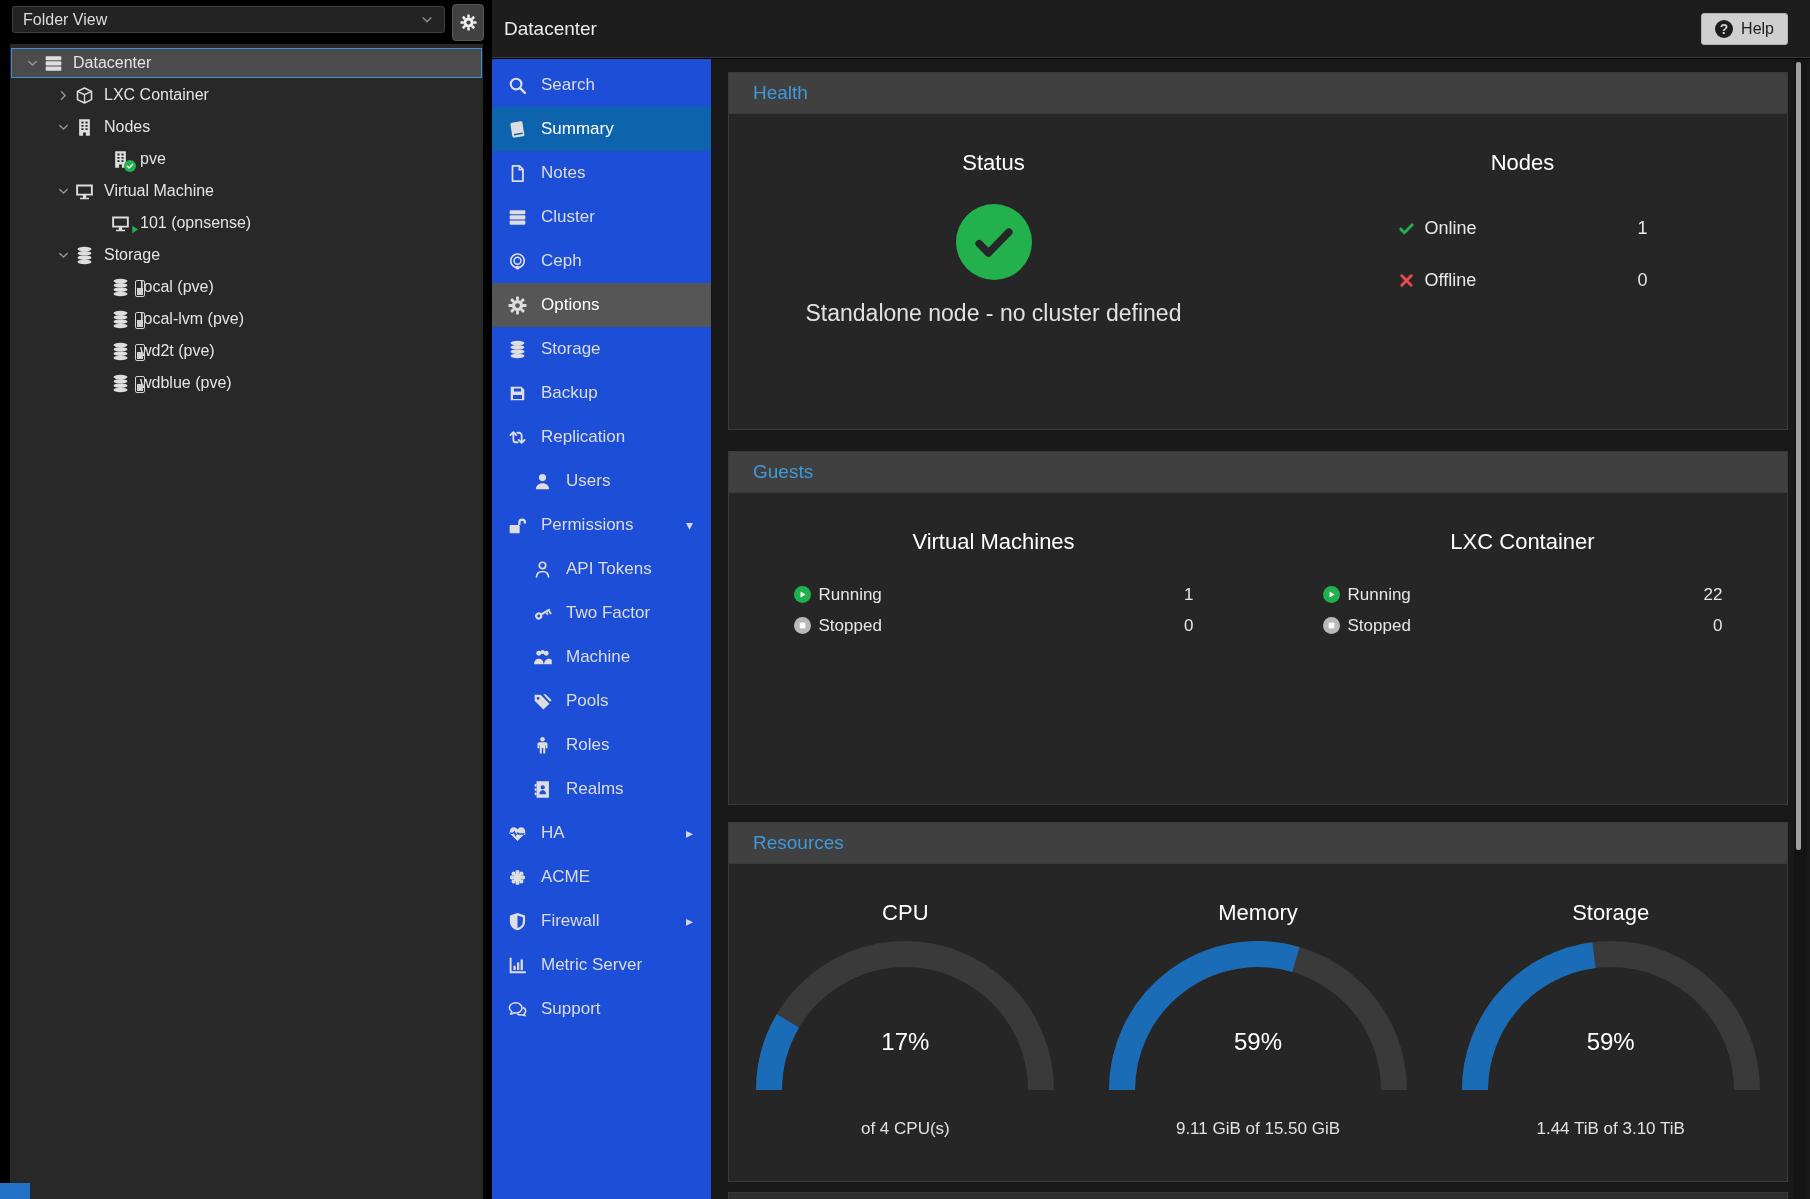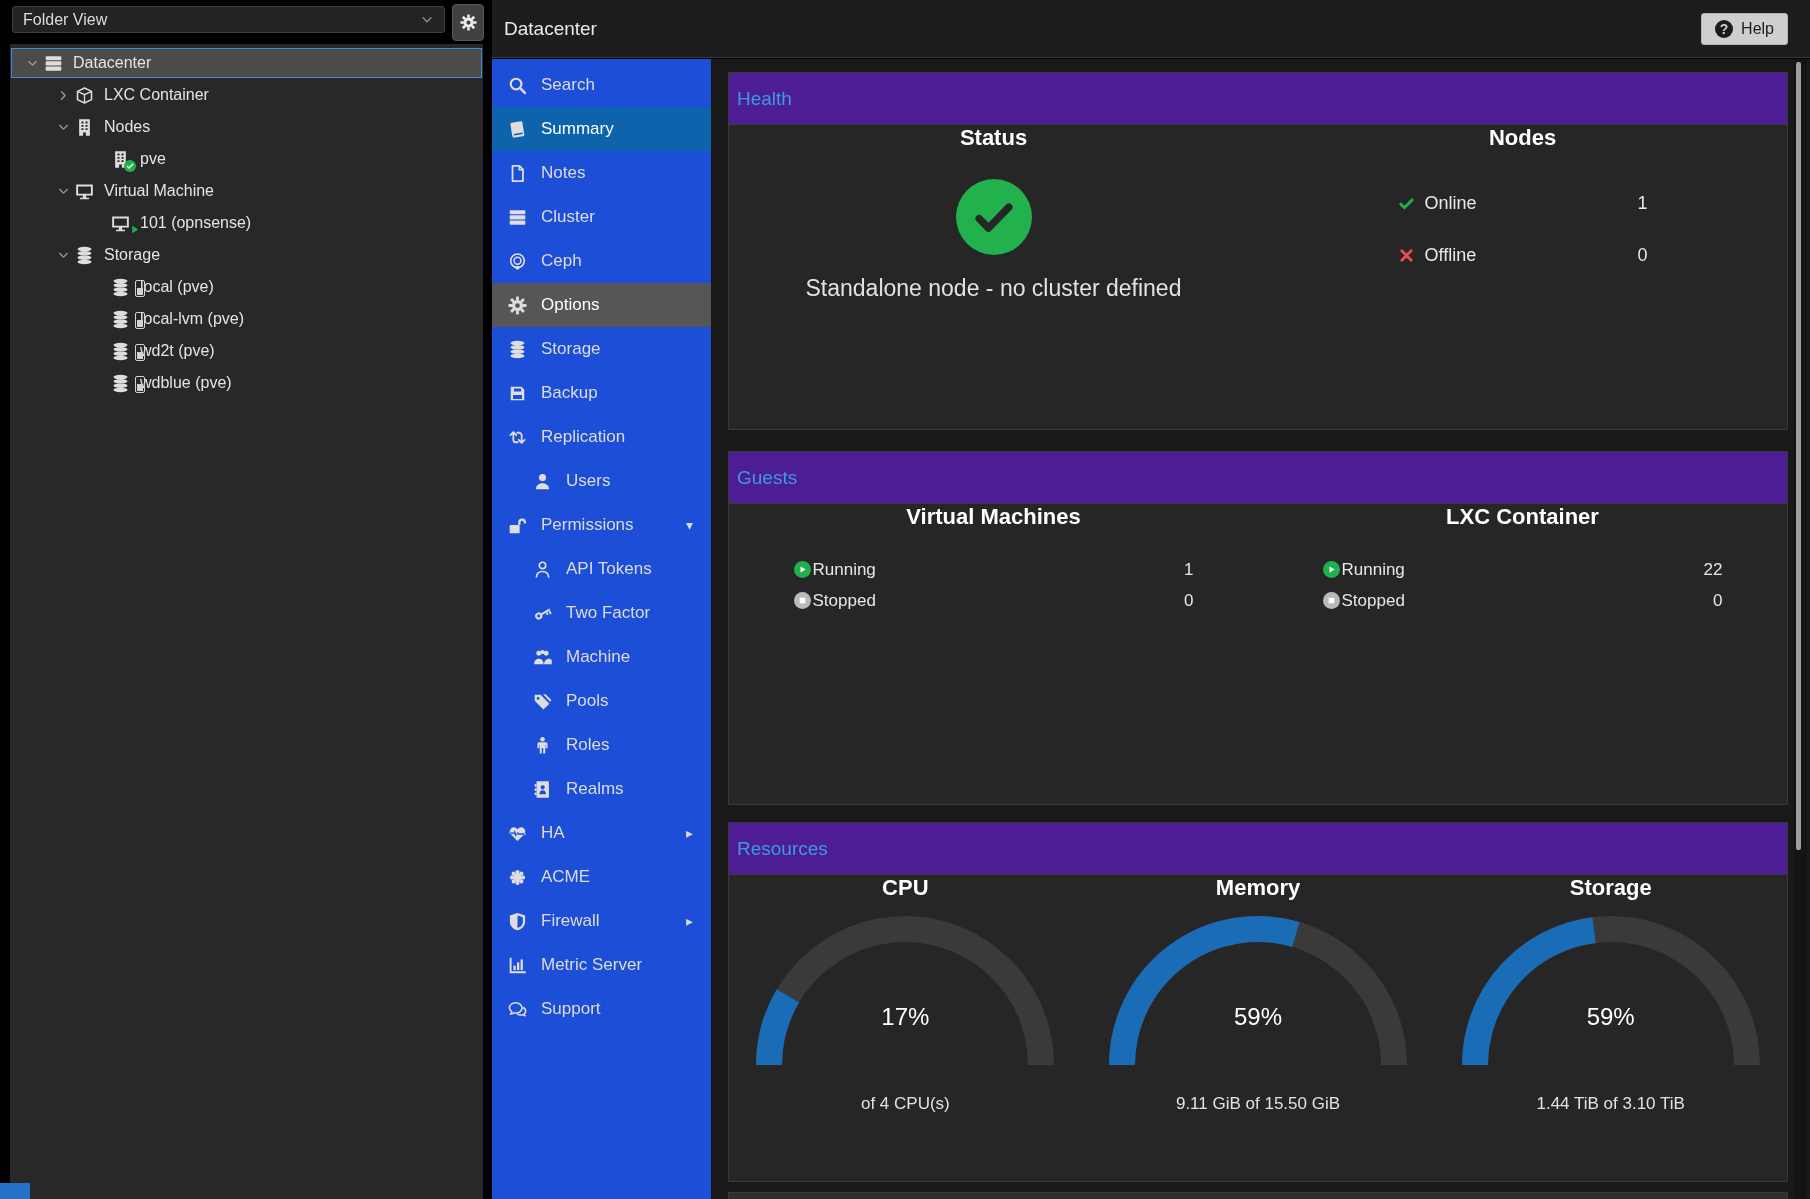--- a/index.html
+++ b/index.html
@@ -48,40 +48,40 @@
   .nav{position:absolute;left:492px;top:59px;width:220px;bottom:0;background:#1d4ed8;padding-top:4px;box-sizing:border-box;border-right:1px solid #161616}
   .nrow{height:44px;display:flex;align-items:center;gap:13px;padding-left:16px;font-size:17px;color:#dcdcdc;cursor:pointer;box-sizing:border-box}
   .nrow.indent{padding-left:41px}
   .nrow.sel{background:#0d64ad;color:#fff}
   .nrow.hov{background:#565656;color:#fff}
   .nrow .grow{flex:1}
   .nrow .exp{margin-right:18px;font-size:14px;color:#d8d8d8}
   
   .main{position:absolute;left:712px;top:59px;right:0;bottom:0;background:#191919}
   .panel{position:absolute;left:16px;width:1060px;background:#262626;border:1px solid #3a3a3a;box-sizing:border-box}
-  .phead{height:52px;display:flex;align-items:center;padding:0 8px;font-size:19px;color:#3f9ad9;background:#4c1d95;border-bottom:1px solid #3a3a3a;box-sizing:border-box}
+  .phead{height:41px;display:flex;align-items:center;padding:0 24px;font-size:19px;color:#3f9ad9;background:#404040;border-bottom:1px solid #3a3a3a;box-sizing:border-box}
   #healthP{top:13px;height:358px}
   #guestsP{top:392px;height:354px}
   #resourcesP{top:763px;height:360px}
   .sliver{position:absolute;left:16px;width:1060px;top:1133px;height:10px;background:#2e2e2e;border:1px solid #3a3a3a;box-sizing:border-box}
   .pbody{display:flex}
   .col{flex:1;display:flex;flex-direction:column;align-items:center}
-  .colhead{font-size:22px;font-weight:bold;color:#fff}
+  .colhead{margin-top:36px;font-size:22px;font-weight:normal;color:#fff}
   
   .bigstatus{margin-top:28px;width:76px;height:76px;border-radius:50%;background:#23b14e;display:flex;align-items:center;justify-content:center}
   .bigstatus svg{width:44px;height:44px}
   .statusmsg{margin-top:20px;font-size:23px;color:#e2e2e2}
   .ntable{margin-top:26px;width:250px}
   .nrow2{height:52px;display:flex;align-items:center;gap:10px;font-size:18px;color:#e8e8e8}
   .nrow2 .val{margin-left:auto}
   .okic{color:#21b14c}.badic{color:#ee494e}
   .okic svg,.badic svg{width:17px;height:17px}
   
   .gtable{margin-top:24px;width:400px}
-  .grow2{height:31px;display:flex;align-items:center;gap:2px;font-size:17px;color:#e6e6e6}
+  .grow2{height:31px;display:flex;align-items:center;gap:8px;font-size:17px;color:#e6e6e6}
   .grow2 .val{margin-left:auto}
   .gdot{width:17px;height:17px;border-radius:50%;display:flex;align-items:center;justify-content:center;flex:none}
   .gdot.running{background:#21b14c}
   .gdot.stopped{background:#b9b9b9}
   .gdot svg{width:9px;height:9px}
   
   .gaugewrap{position:relative;width:300px;height:152px;margin-top:14px}
   .gpct{position:absolute;left:0;right:0;top:88px;text-align:center;font-size:24px;color:#fff}
   .gsub{margin-top:27px;font-size:17px;color:#e2e2e2}
   

